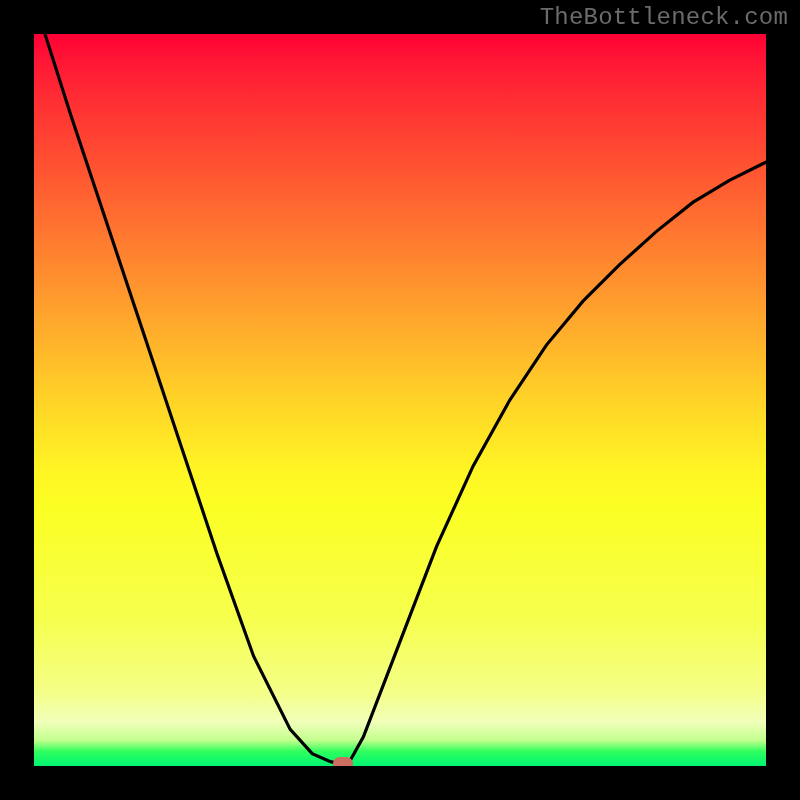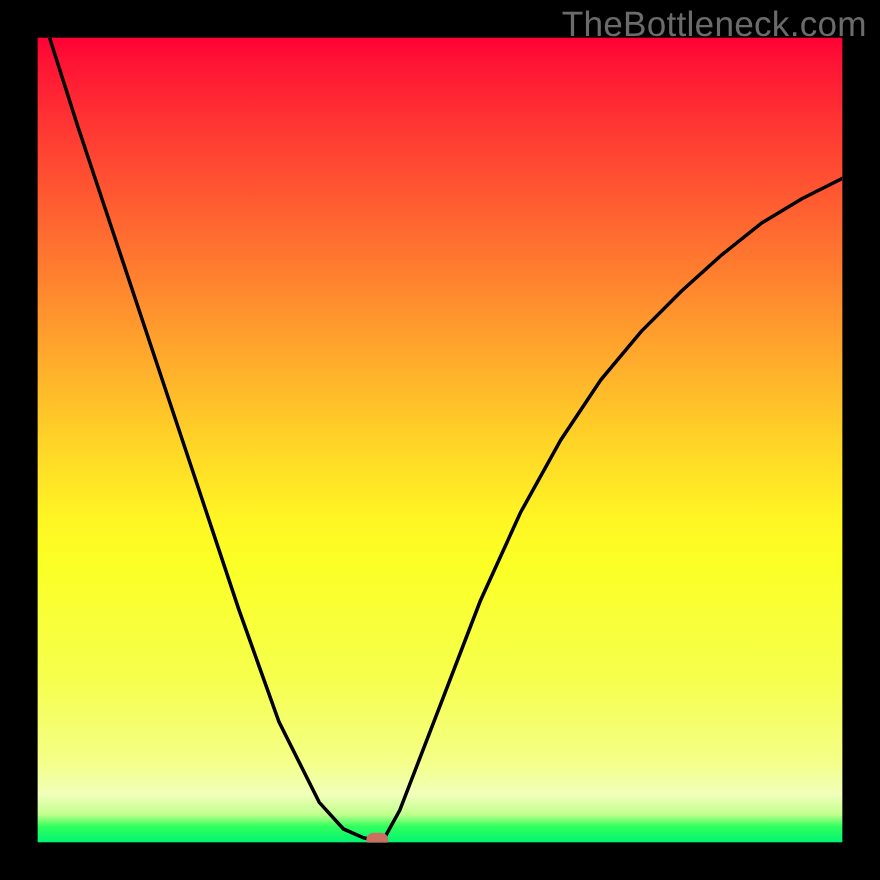--- a/index.html
+++ b/index.html
@@ -37,22 +37,22 @@
       #f1ffba 94%,
       #c2ff8d 96.5%,
       #30ff5e 98.0%,
       #00f472 100%
     );
   }
   .watermark {
     position: absolute;
     top: 4px;
     right: 12px;
-    font-family: Liberation Sans, sans-serif;
-    font-size: 32px;
+    font-family: Liberation Mono, monospace;
+    font-size: 24px;
     color: #6b6b6b;
     letter-spacing: 0.2px;
   }
   svg.curve {
     position: absolute;
     inset: 0;
   }
   .dot {
     position: absolute;
     width: 20px;

